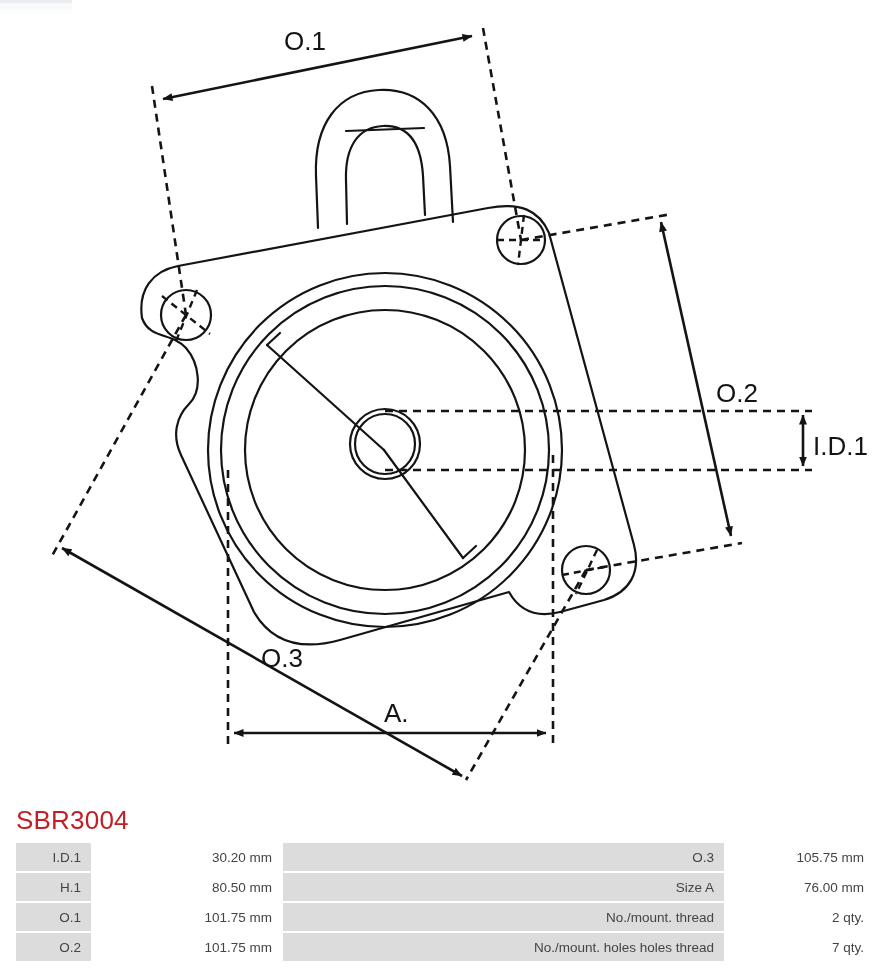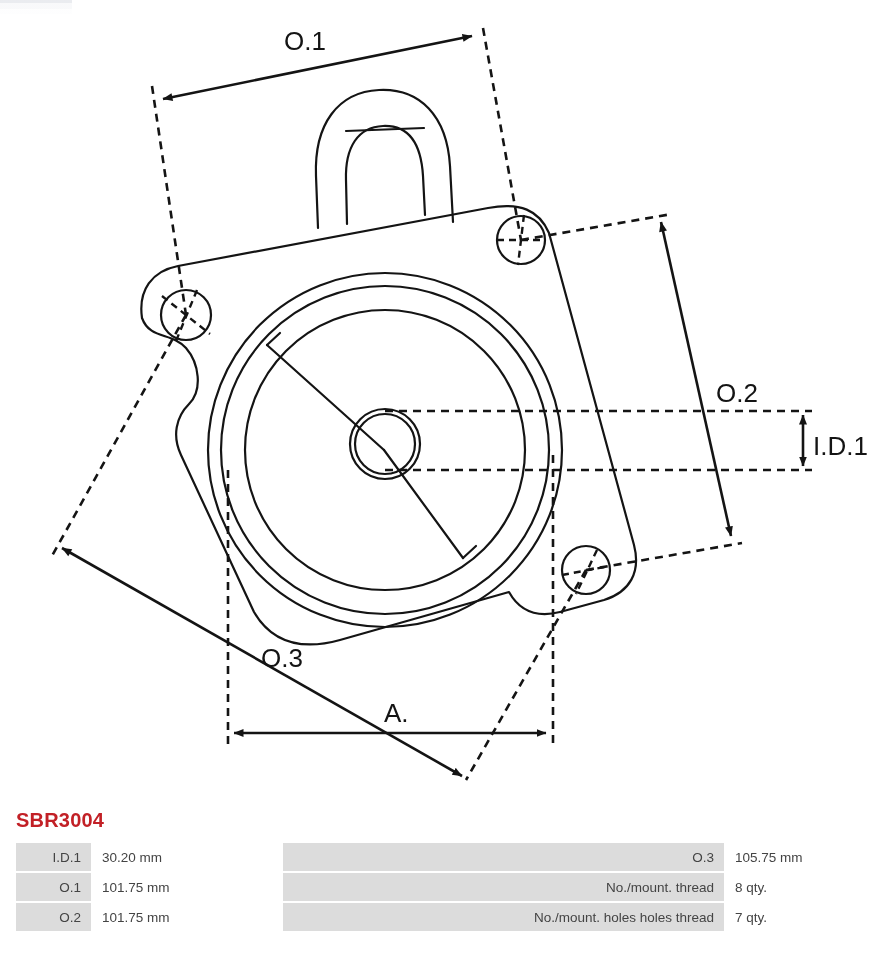--- a/index.html
+++ b/index.html
@@ -29,22 +29,22 @@
     display: block;
     width: 889px;
     height: 800px;
   }
 
   
   #part-number {
     position: absolute;
     left: 16px;
     top: 806px;
-    font-size: 20px;
-    font-weight: bold;
+    font-size: 26px;
+    font-weight: normal;
     color: #c22026;
     letter-spacing: 0.2px;
     line-height: 28px;
     margin: 0;
     white-space: nowrap;
   }
 
   
   #spec-table-wrap {
     position: absolute;
@@ -68,20 +68,21 @@
     white-space: nowrap;
     overflow: hidden;
     text-overflow: ellipsis;
   }
   td.lbl {
     background: #dcdcdc;
     text-align: right;
   }
   td.val {
     background: #ffffff;
+    text-align: right;
   }
   col.c1 { width: 75px; }
   col.c2 { width: 190px; }
   col.c3 { width: 441px; }
   col.c4 { width: 149px; }
 
   
   #scan-artifact {
     position: absolute;
     left: 0;
@@ -210,24 +211,30 @@
         <col class="c4">
     </colgroup>
     <tbody>
       <tr>
         <td class="lbl">I.D.1</td>
         <td class="val">30.20 mm</td>
         <td class="lbl">O.3</td>
         <td class="val">105.75 mm</td>
       </tr>
       <tr>
+        <td class="lbl">H.1</td>
+        <td class="val">80.50 mm</td>
+        <td class="lbl">Size A</td>
+        <td class="val">76.00 mm</td>
+      </tr>
+      <tr>
         <td class="lbl">O.1</td>
         <td class="val">101.75 mm</td>
         <td class="lbl">No./mount. thread</td>
-        <td class="val">8 qty.</td>
+        <td class="val">2 qty.</td>
       </tr>
       <tr>
         <td class="lbl">O.2</td>
         <td class="val">101.75 mm</td>
         <td class="lbl">No./mount. holes holes thread</td>
         <td class="val">7 qty.</td>
       </tr>
     </tbody>
   </table>
 </div>

